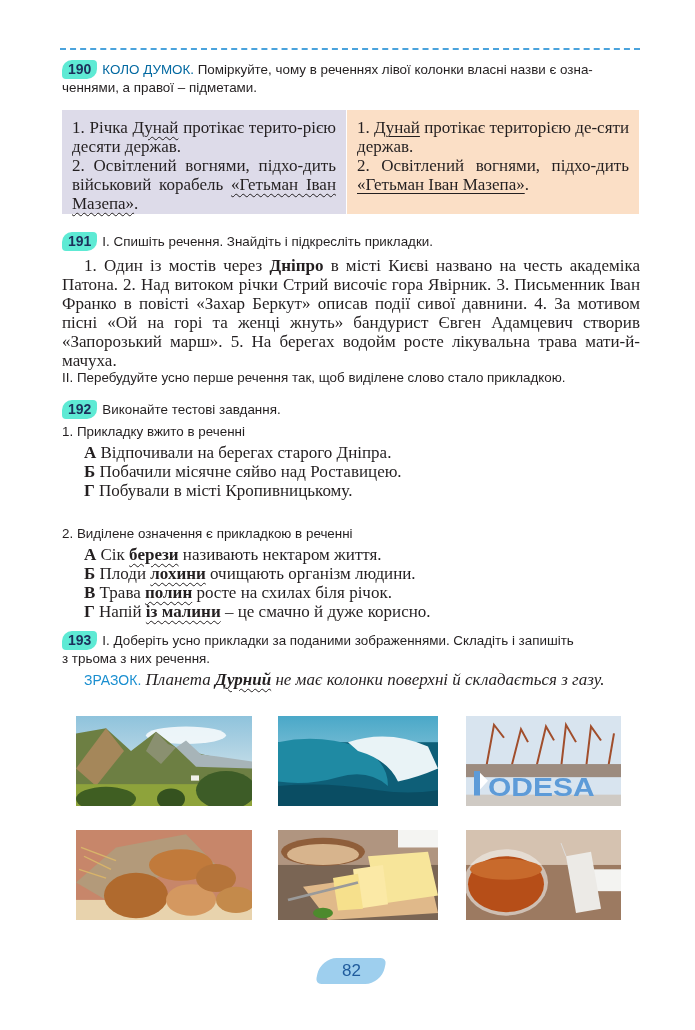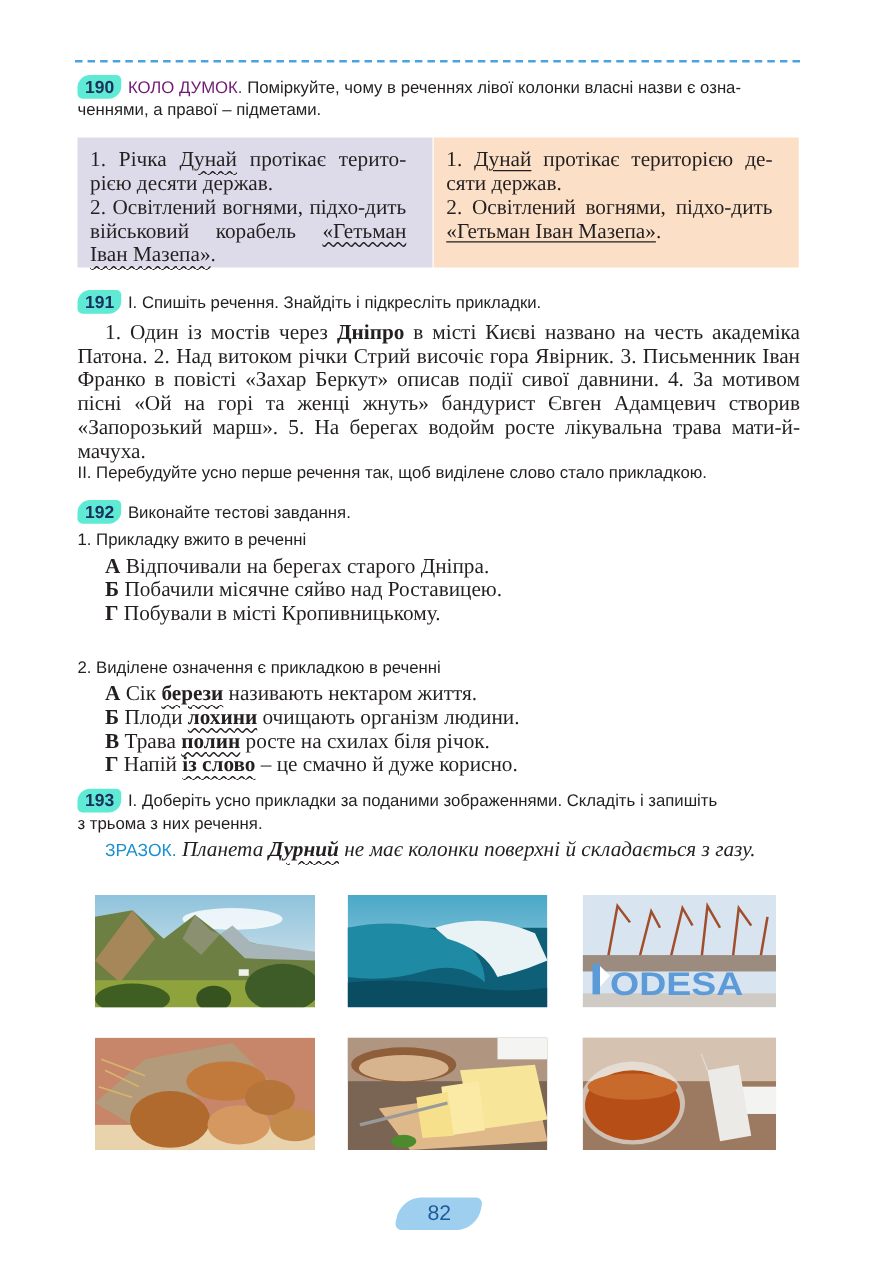--- a/index.html
+++ b/index.html
@@ -15,29 +15,29 @@
     display: inline-block; position: relative;
     font-family: "Liberation Sans", sans-serif; font-weight: bold; font-size: 14px;
     color: #1c2f5a; padding: 1px 6px 1px 6px; margin-right: 5px;
     background: #5eead4; border-radius: 10px 4px 10px 4px;
     line-height: 17px;
   }
   .task {
     position: absolute; left: 62px; width: 580px;
     font-size: 13.4px; line-height: 18px; color: #231f20;
   }
-  .task .blue { color: #701a75; }
+  .task .blue { color: #0369a1; }
 
   .serif {
     font-family: "Liberation Serif", "DejaVu Serif", serif;
     font-size: 17px; line-height: 19px; color: #231f20;
   }
 
   .box {
-    position: absolute; top: 110px; height: 104px; padding: 8px 21px 8px 10px;
+    position: absolute; top: 110px; height: 104px; padding: 8px 10px 8px 10px;
     text-align: justify;
   }
   .box-left { left: 62px; width: 284px; background: #dddbe9; }
   .box-right { left: 347px; width: 292px; background: #fbdfc6; }
 
   .wavy { text-decoration: underline wavy #231f20; text-decoration-thickness: 1px; text-underline-offset: 3px; }
   .line { text-decoration: underline solid #231f20; text-decoration-thickness: 1px; text-underline-offset: 3px; }
 
   .para191 {
     position: absolute; left: 62px; top: 256px; width: 578px;
@@ -105,21 +105,21 @@
   <div><b>А</b><span> Відпочивали на берегах старого Дніпра.</span></div>
   <div><b>Б</b><span> Побачили місячне сяйво над Роставицею.</span></div>
   <div><b>Г</b><span> Побували в місті Кропивницькому.</span></div>
 </div>
 
 <div class="task" style="top:525px;">2. Виділене означення є прикладкою в реченні</div>
 <div class="opts serif" style="top:545px;">
   <div><b>А</b><span> Сік </span><b class="wavy">берези</b><span> називають нектаром життя.</span></div>
   <div><b>Б</b><span> Плоди </span><b class="wavy">лохини</b><span> очищають організм людини.</span></div>
   <div><b>В</b><span> Трава </span><b class="wavy">полин</b><span> росте на схилах біля річок.</span></div>
-  <div><b>Г</b><span> Напій </span><b class="wavy">із слово</b><span> – це смачно й дуже корисно.</span></div>
+  <div><b>Г</b><span> Напій </span><b class="wavy">із малини</b><span> – це смачно й дуже корисно.</span></div>
 </div>
 
 <div class="task" style="top:631px;">
   <span class="ex-num">193</span><span>I. Доберіть усно прикладки за поданими зображеннями. Складіть і запишіть</span><br>
   <span>з трьома з них речення.</span>
 </div>
 <div class="sample serif">
   <span class="lab">ЗРАЗОК.</span><i> Планета </i><b><i class="wavy">Дурний</i></b><i> не має колонки поверхні й складається з газу.</i>
 </div>
 

